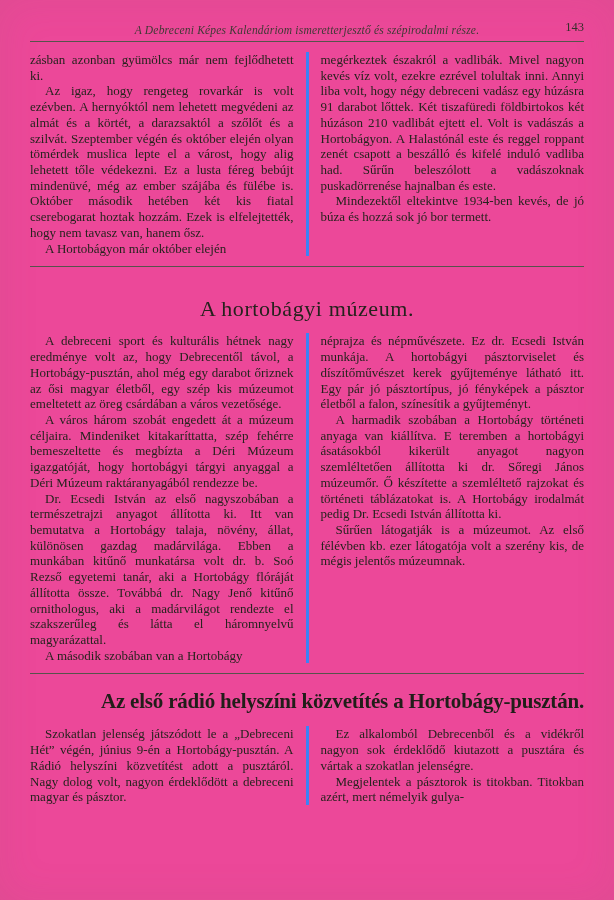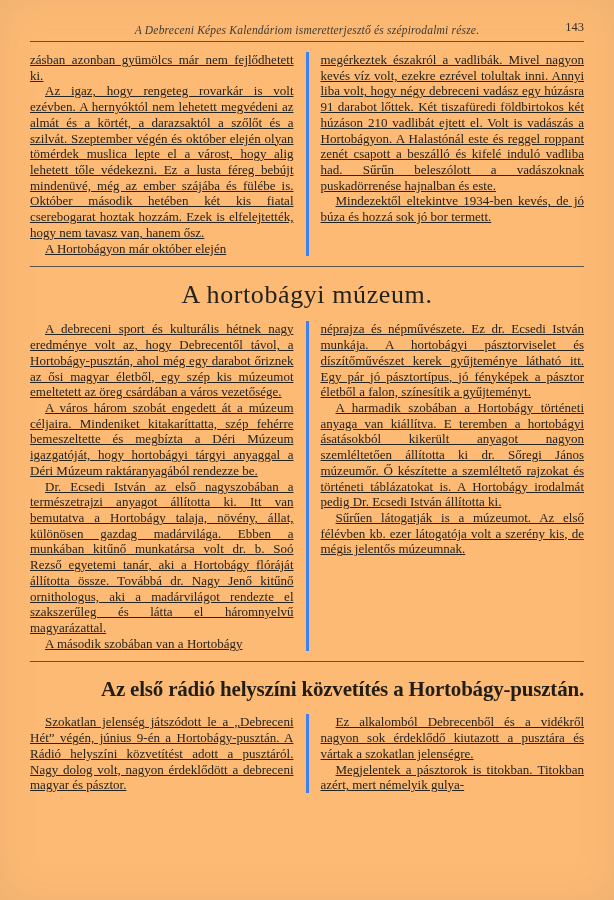--- a/index.html
+++ b/index.html
@@ -7,21 +7,21 @@
     padding: 0;
     background: #e9e7e1;
   }
   .page {
     position: relative;
     width: 614px;
     height: 900px;
     margin: 0 auto;
     box-sizing: border-box;
     padding: 20px 30px 0 30px;
-    background: #fdba74;
+    background: #ec4899;
     box-shadow: inset 0 0 40px rgba(120,110,90,0.12);
     color: #27241f;
     font-family: "Liberation Serif", "DejaVu Serif", serif;
     overflow: hidden;
   }
   
   .header {
     position: relative;
     text-align: center;
     height: 18px;
@@ -44,42 +44,41 @@
     height: 0;
     border-top: 1px solid #57534b;
   }
   .header-rule { margin: 3px 0 10px 0; }
   .section-rule { margin: 10px 0 0 0; }
 
   
   .cols {
     display: flex;
     align-items: stretch;
-    text-decoration: underline;
   }
   .col {
     flex: 1 1 0;
     font-size: 13px;
     line-height: 1.21;
     text-align: justify;
     color: #26231e;
   }
   .col-left  { padding-right: 12px; }
   .col-right { padding-left: 12px; border-left: 3px solid #3b82f6; }
   .col p {
     margin: 0;
     text-indent: 15px;
   }
   .col p.noindent { text-indent: 0; }
 
   
   .museum-title {
-    margin: 13px 0 11px 0;
+    margin: 29px 0 11px 0;
     text-align: center;
-    font-size: 26px;
+    font-size: 22px;
     font-weight: 400;
     letter-spacing: 0.6px;
     color: #25221d;
   }
   .radio-title {
     margin: 15px 0 12px 0;
     text-align: right;
     font-size: 21px;
     font-weight: 700;
     letter-spacing: -0.2px;

